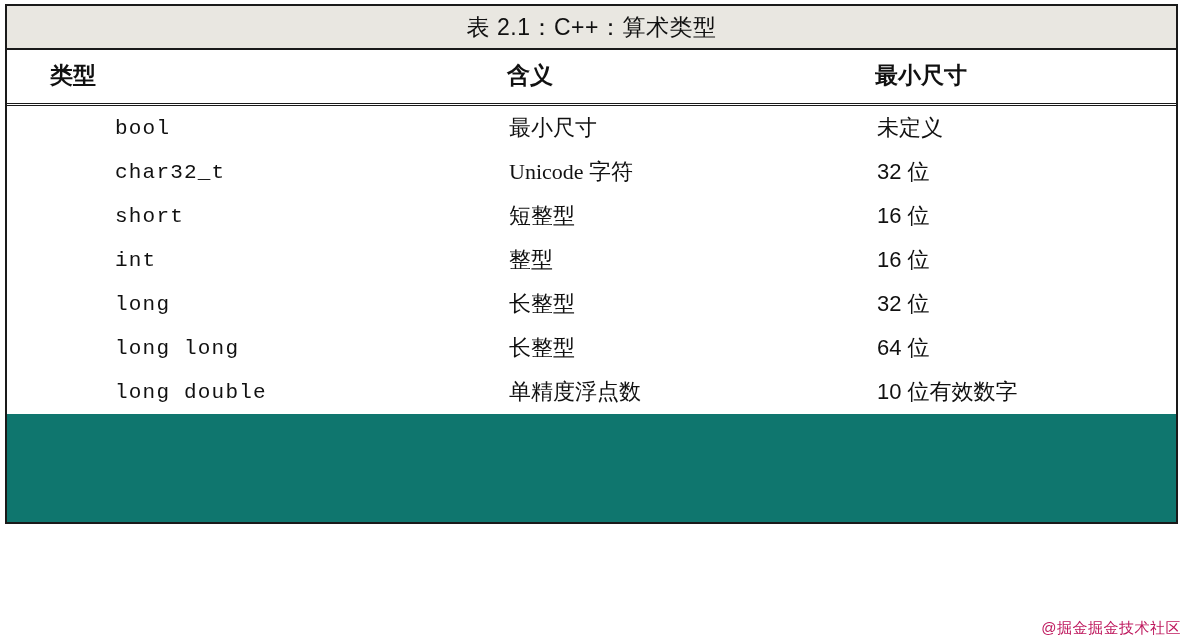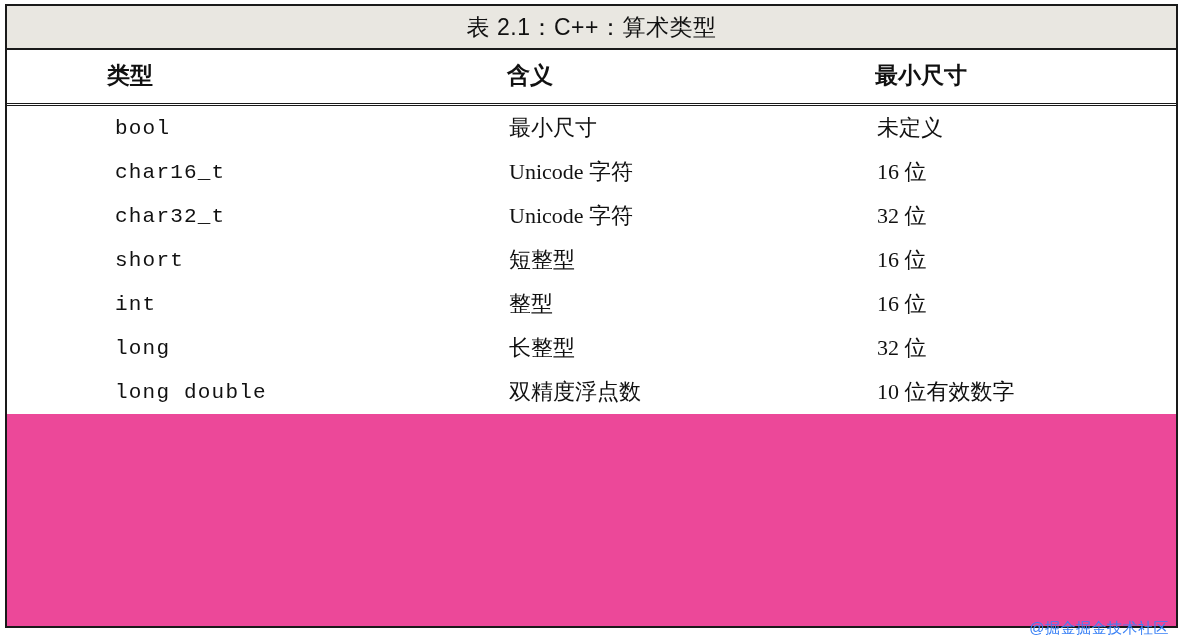--- a/index.html
+++ b/index.html
@@ -18,24 +18,24 @@
     width: 1183px;
     height: 644px;
     background: #ffffff;
     box-sizing: border-box;
   }
   .table-wrap {
     position: absolute;
     left: 5px;
     top: 4px;
     width: 1173px;
-    height: 624px;
+    height: 520px;
     border: 2px solid #1a1a1a;
     box-sizing: border-box;
-    background: #ec4899;
+    background: #0f766e;
   }
   .caption {
     height: 42px;
     background: #e9e7e1;
     border-bottom: 2px solid #1a1a1a;
     display: flex;
     align-items: center;
     justify-content: center;
     font-family: "Liberation Sans", sans-serif;
     font-size: 23px;
@@ -53,51 +53,51 @@
   thead th {
     text-align: left;
     font-family: "Liberation Sans", sans-serif;
     font-weight: bold;
     font-size: 23px;
     color: #111111;
     padding: 10px 0 12px 0;
     border-bottom: 3px double #1a1a1a;
     background: #ffffff;
   }
-  thead th.h1 { padding-left: 100px; }
+  thead th.h1 { padding-left: 43px; }
   thead th.h2 { padding-left: 110px; }
   thead th.h3 { padding-left: 88px; }
   tbody td {
     font-size: 22px;
     color: #111111;
     padding: 7px 0 7px 0;
     vertical-align: middle;
     background: #ffffff;
   }
   tbody td.type {
     font-family: "Liberation Mono", monospace;
     font-size: 21px;
     letter-spacing: 1.2px;
     padding-left: 108px;
   }
   tbody td.meaning {
     font-family: "Liberation Serif", serif;
     padding-left: 112px;
   }
   tbody td.size {
-    font-family: Liberation Serif, serif;
+    font-family: Liberation Sans, sans-serif;
     padding-left: 90px;
   }
   .watermark {
     position: absolute;
-    right: 14px;
+    right: 2px;
     bottom: 6px;
     font-family: "Liberation Sans", sans-serif;
     font-size: 15px;
-    color: #3b82f6;
+    color: #be185d;
     letter-spacing: 0.5px;
     pointer-events: none;
   }
 </style>
 </head>
 <body>
 
 <div class="page">
   <div class="table-wrap">
     <div class="caption">表 2.1：C++：算术类型</div>
@@ -114,46 +114,46 @@
           <th class="h3">最小尺寸</th>
         </tr>
       </thead>
       <tbody>
         <tr>
           <td class="type">bool</td>
           <td class="meaning">最小尺寸</td>
           <td class="size">未定义</td>
         </tr>
         <tr>
-          <td class="type">char16_t</td>
-          <td class="meaning">Unicode 字符</td>
-          <td class="size">16 位</td>
-        </tr>
-        <tr>
           <td class="type">char32_t</td>
           <td class="meaning">Unicode 字符</td>
           <td class="size">32 位</td>
         </tr>
         <tr>
           <td class="type">short</td>
           <td class="meaning">短整型</td>
           <td class="size">16 位</td>
         </tr>
         <tr>
           <td class="type">int</td>
           <td class="meaning">整型</td>
           <td class="size">16 位</td>
         </tr>
         <tr>
           <td class="type">long</td>
           <td class="meaning">长整型</td>
           <td class="size">32 位</td>
         </tr>
         <tr>
+          <td class="type">long long</td>
+          <td class="meaning">长整型</td>
+          <td class="size">64 位</td>
+        </tr>
+        <tr>
           <td class="type">long double</td>
-          <td class="meaning">双精度浮点数</td>
+          <td class="meaning">单精度浮点数</td>
           <td class="size">10 位有效数字</td>
         </tr>
       </tbody>
     </table>
   </div>
   <div class="watermark">@掘金掘金技术社区</div>
 </div>
 
 </body></html>

